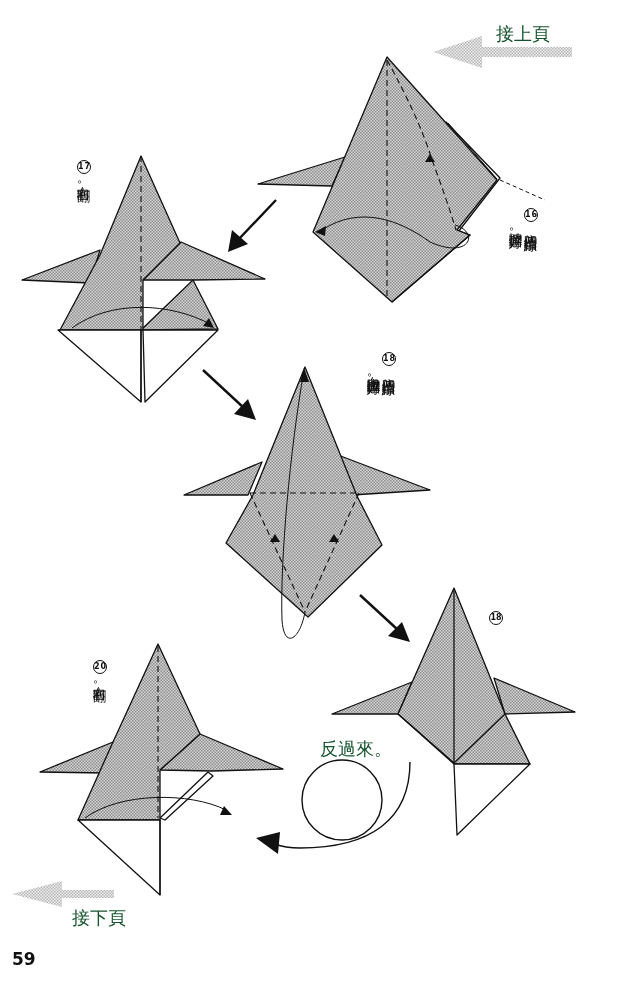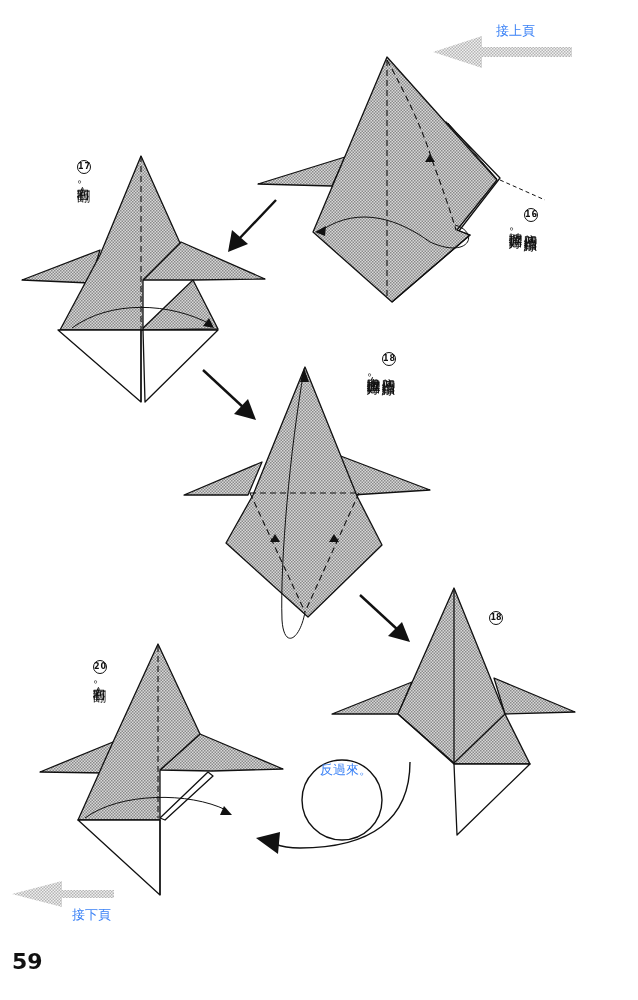--- a/index.html
+++ b/index.html
@@ -5,22 +5,22 @@
   html, body { margin: 0; padding: 0; background: #ffffff; }
   body { width: 638px; height: 1000px; position: relative; overflow: hidden;
          font-family: "DejaVu Sans", sans-serif; color: #111; }
   svg.stage { position: absolute; left: 0; top: 0; }
   .vtext { position: absolute; writing-mode: vertical-rl; font-size: 13.5px;
            line-height: 15px; letter-spacing: 1px; color: #111; }
   .vtext .col { display: block; }
   .num { display: inline-block; width: 12px; height: 12px; border: 1.4px solid #111;
          border-radius: 50%; font-size: 8px; line-height: 12px; text-align: center;
          font-weight: bold; writing-mode: horizontal-tb; margin-bottom: 2px; }
-  .htext { position: absolute; font-size: 13px; color: #3b82f6; }
-  .page-num { position: absolute; left: 12px; top: 949px; font-size: 22px;
+  .htext { position: absolute; font-size: 18px; color: #14532d; }
+  .page-num { position: absolute; left: 12px; top: 949px; font-size: 17px;
               font-weight: bold; font-family: "DejaVu Sans", sans-serif; }
 </style>
 </head>
 <body>
 
 <svg class="stage" width="638" height="1000" viewBox="0 0 638 1000" xmlns="http://www.w3.org/2000/svg">
   <defs>
     <pattern id="dots" width="3" height="3" patternUnits="userSpaceOnUse">
       <rect width="3" height="3" fill="#d8d8d8"></rect>
       <rect width="1.5" height="1.5" fill="#8a8a8a"></rect>
@@ -141,19 +141,19 @@
 
 <div class="vtext" style="left:366px; top:352px;">
   <span class="col"><span class="num">18</span><span>依凹凸摺線</span></span>
   <span class="col" style="padding-top:14px;">向上掀開摺好。</span>
 </div>
 
 <div style="position:absolute; left:489px; top:605px;">
   <span class="num">18</span>
 </div>
 
-<div class="htext" style="left:320px; top:761px;">反過來。</div>
+<div class="htext" style="left:320px; top:737px;">反過來。</div>
 
 <div class="vtext" style="left:92px; top:660px;">
   <span class="col"><span class="num">20</span><span>向右翻。</span></span>
 </div>
 
 <div class="page-num">59</div>
 
 </body></html>

